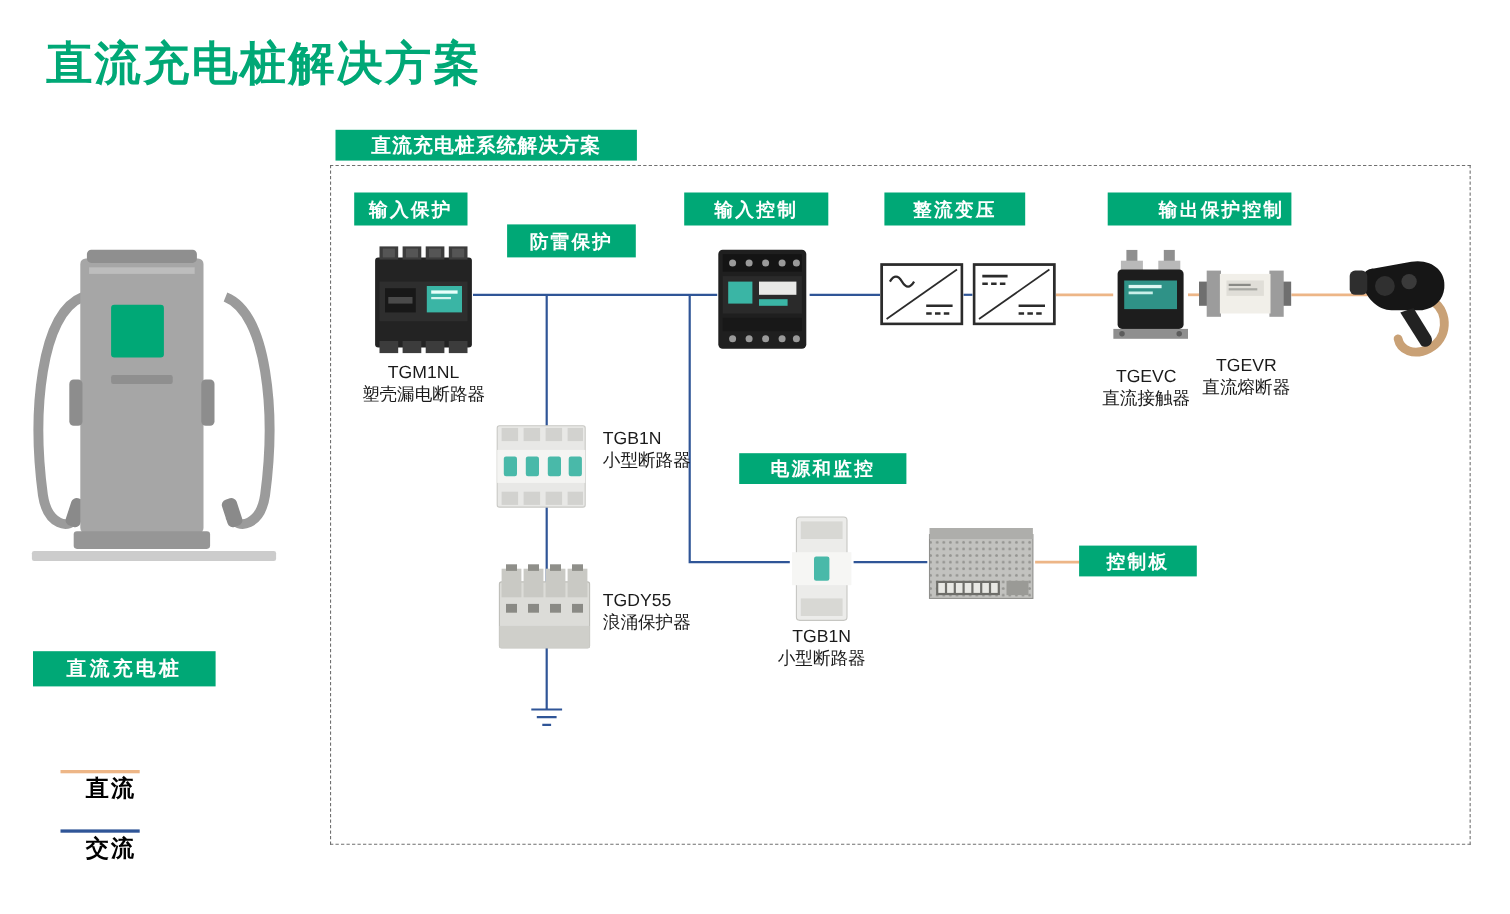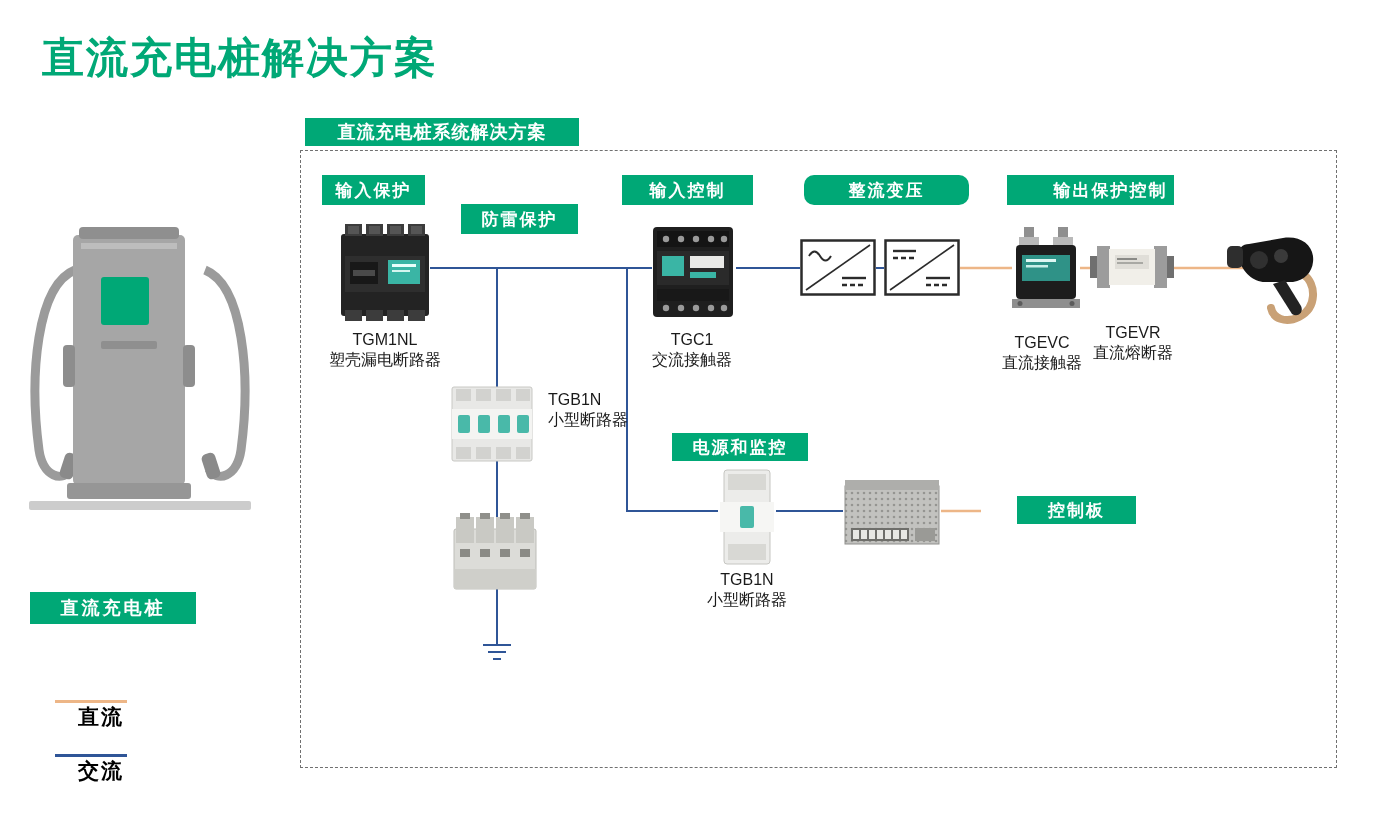--- a/index.html
+++ b/index.html
@@ -109,24 +109,24 @@
     <path class="wire ac" d="M876,268 H884"></path>
     <path class="wire dc" d="M960,268 H1012"></path>
     <path class="wire dc" d="M1080,268 H1090"></path>
     <path class="wire dc" d="M1174,268 H1250"></path>
     <path class="wire dc" d="M941,511 H981"></path>
   </svg>
 
   <div class="stage" style="left:322px; top:175px; width:103px;">输入保护</div>
   <div class="stage" style="left:461px; top:175px; width:117px;margin-top:29px;">防雷保护</div>
   <div class="stage" style="left:622px; top:175px; width:131px;">输入控制</div>
-  <div class="stage" style="left:804px; top:175px; width:165px;border-radius:10px;">整流变压</div>
+  <div class="stage" style="left:804px; top:175px; width:128px;">整流变压</div>
   <div class="stage" style="left:1007px; top:175px; width:167px;padding-left:40px;">输出保护控制</div>
-  <div class="stage" style="left:672px; top:433px; width:136px; height:28px;">电源和监控</div>
-  <div class="stage" style="left:1017px; top:496px; width:119px; height:28px;">控制板</div>
+  <div class="stage" style="left:672px; top:412px; width:152px; height:28px;">电源和监控</div>
+  <div class="stage" style="left:981px; top:496px; width:107px; height:28px;">控制板</div>
 
   <div class="component" style="left:338px; top:222px;">
     <svg width="94" height="102" viewBox="0 0 94 102">
       <rect x="3" y="12" width="88" height="82" rx="3" fill="#232323"></rect>
       <g fill="#3c3c3c">
           <rect x="7" y="2" width="17" height="12"></rect>
           <rect x="28" y="2" width="17" height="12"></rect>
           <rect x="49" y="2" width="17" height="12"></rect>
           <rect x="70" y="2" width="17" height="12"></rect>
         </g>
@@ -172,24 +172,20 @@
       <rect x="40" y="48" width="26" height="6" fill="#3ab5a5"></rect>
       <rect x="7" y="65" width="72" height="12" fill="#181818"></rect>
       <g fill="#9a9a9a">
           <circle cx="16" cy="84" r="3.2"></circle>
           <circle cx="31" cy="84" r="3.2"></circle>
           <circle cx="46" cy="84" r="3.2"></circle>
           <circle cx="61" cy="84" r="3.2"></circle>
           <circle cx="74" cy="84" r="3.2"></circle>
         </g>
     </svg>
-  </div>
-  <div class="comp-label center" style="left:632px; top:330px; width:120px;">
-    <div class="model">TGC1</div>
-    <div>交流接触器</div>
   </div>
 
   <div class="component" style="left:800px; top:239px;">
     <svg width="76" height="57" viewBox="0 0 76 57">
       <rect x="1.5" y="1.5" width="73" height="54" fill="#ffffff" stroke="#2b2b2b" stroke-width="2.5"></rect>
       <line x1="6" y1="51" x2="70" y2="6" stroke="#2b2b2b" stroke-width="1.6"></line>
       <path d="M9,17 q5.5,-9 11,0 q5.5,9 11,0" fill="none" stroke="#2b2b2b" stroke-width="2"></path>
       <line x1="42" y1="39" x2="66" y2="39" stroke="#2b2b2b" stroke-width="2.4"></line>
       <line x1="42" y1="46" x2="66" y2="46" stroke="#2b2b2b" stroke-width="2.4" stroke-dasharray="5 3"></line>
     </svg>
@@ -299,20 +295,24 @@
           <rect x="68" y="2" width="10" height="6"></rect>
         </g>
       <g fill="#8a8a85">
           <rect x="8" y="38" width="10" height="8"></rect>
           <rect x="28" y="38" width="10" height="8"></rect>
           <rect x="48" y="38" width="10" height="8"></rect>
           <rect x="68" y="38" width="10" height="8"></rect>
         </g>
       <rect x="2" y="58" width="82" height="20" fill="#cfcfca"></rect>
     </svg>
+  </div>
+  <div class="comp-label" style="left:548px; top:537px; width:120px;">
+    <div class="model">TGDY55</div>
+    <div>浪涌保护器</div>
   </div>
 
   <div class="component" style="left:718px; top:468px;">
     <svg width="58" height="98" viewBox="0 0 58 98">
       <rect x="6" y="2" width="46" height="94" rx="3" fill="#ececea" stroke="#c6c6c2"></rect>
       <rect x="10" y="6" width="38" height="16" fill="#d8d8d4"></rect>
       <rect x="2" y="34" width="54" height="30" fill="#f6f6f4"></rect>
       <rect x="22" y="38" width="14" height="22" rx="2" fill="#49b9a9"></rect>
       <rect x="10" y="76" width="38" height="16" fill="#d8d8d4"></rect>
     </svg>

